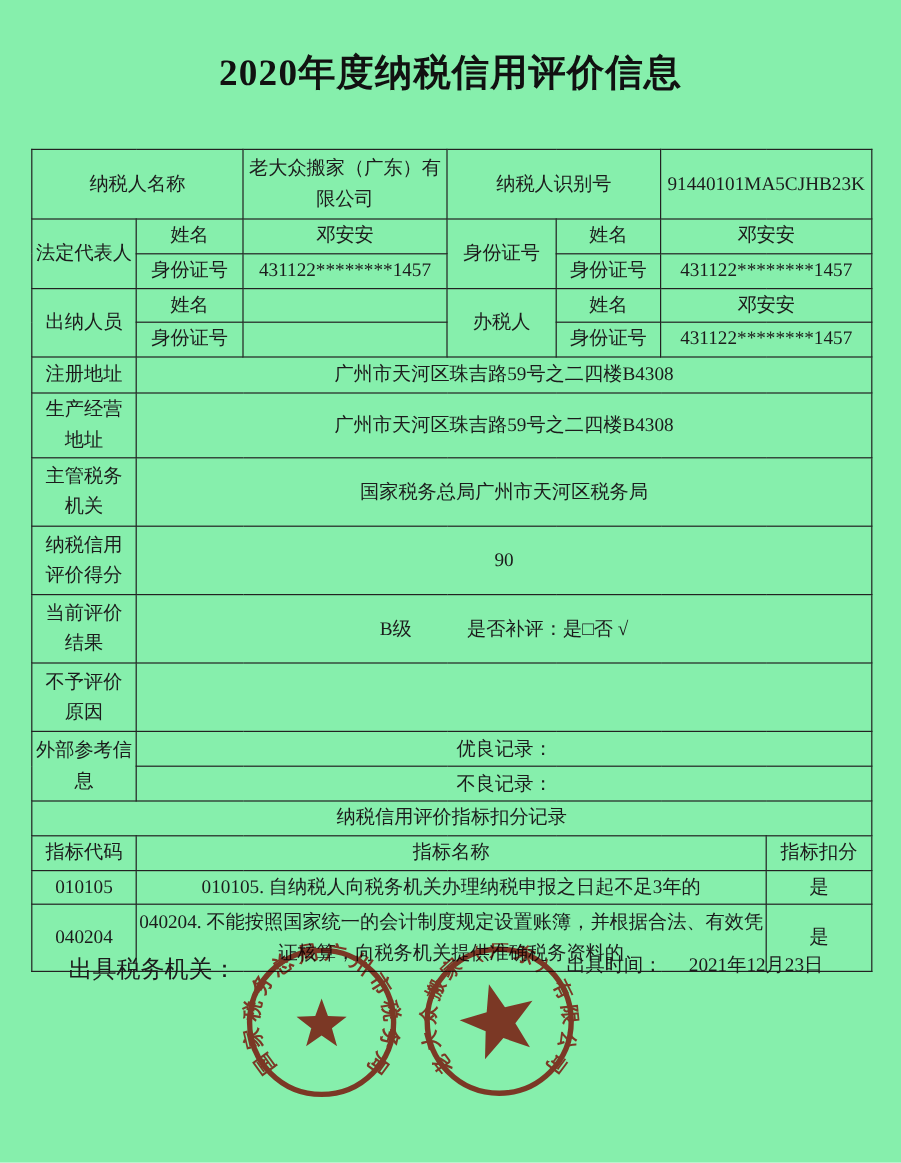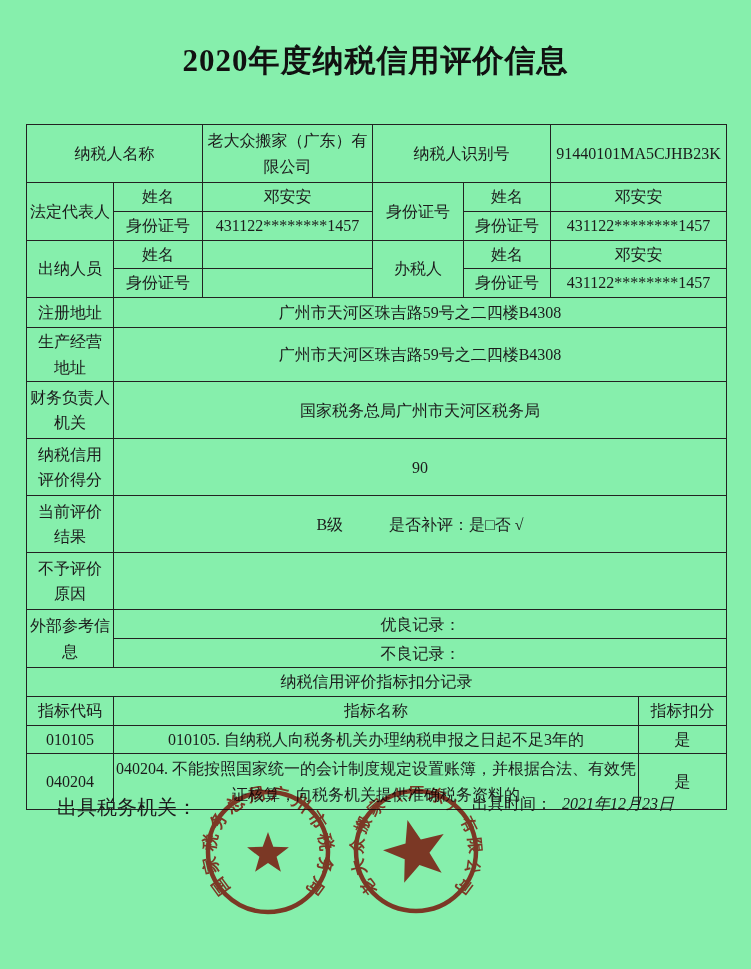--- a/index.html
+++ b/index.html
@@ -18,21 +18,21 @@
   table.doc td{
     border:1.6px solid #222;
     text-align:center;vertical-align:middle;
     font-size:16px;line-height:1.6;padding:1px 2px;overflow:hidden;
   }
   .pre{white-space:pre-line;}
   .left{text-align:right;padding-left:3px !important;}
   .gap{margin-left:46px;margin-top:32px;}
   .footer-issuer{position:absolute;top:794px;left:57px;font-size:20px;}
   .footer-time{position:absolute;top:794px;left:472px;font-size:16px;}
-  .footer-time .val{margin-left:10px;font-style:italic;}
+  .footer-time .val{margin-left:22px;}
   svg.stamp{
     position:absolute;opacity:.88;mix-blend-mode:multiply;z-index:5;
     font-family:"Liberation Serif","DejaVu Serif",serif;
   }
 </style>
 </head>
 <body>
 
 <div class="page">
 
@@ -91,21 +91,21 @@
     <tr style="height:30px">
       <td>注册地址</td>
       <td colspan="6">广州市天河区珠吉路59号之二四楼B4308</td>
     </tr>
     <tr style="height:53px">
       <td class="pre">生产经营
 地址</td>
       <td colspan="6">广州市天河区珠吉路59号之二四楼B4308</td>
     </tr>
     <tr style="height:57px">
-      <td class="pre">财务负责人
+      <td class="pre">主管税务
 机关</td>
       <td colspan="6">国家税务总局广州市天河区税务局</td>
     </tr>
     <tr style="height:57px">
       <td class="pre">纳税信用
 评价得分</td>
       <td colspan="6">90</td>
     </tr>
     <tr style="height:57px">
       <td class="pre">当前评价

